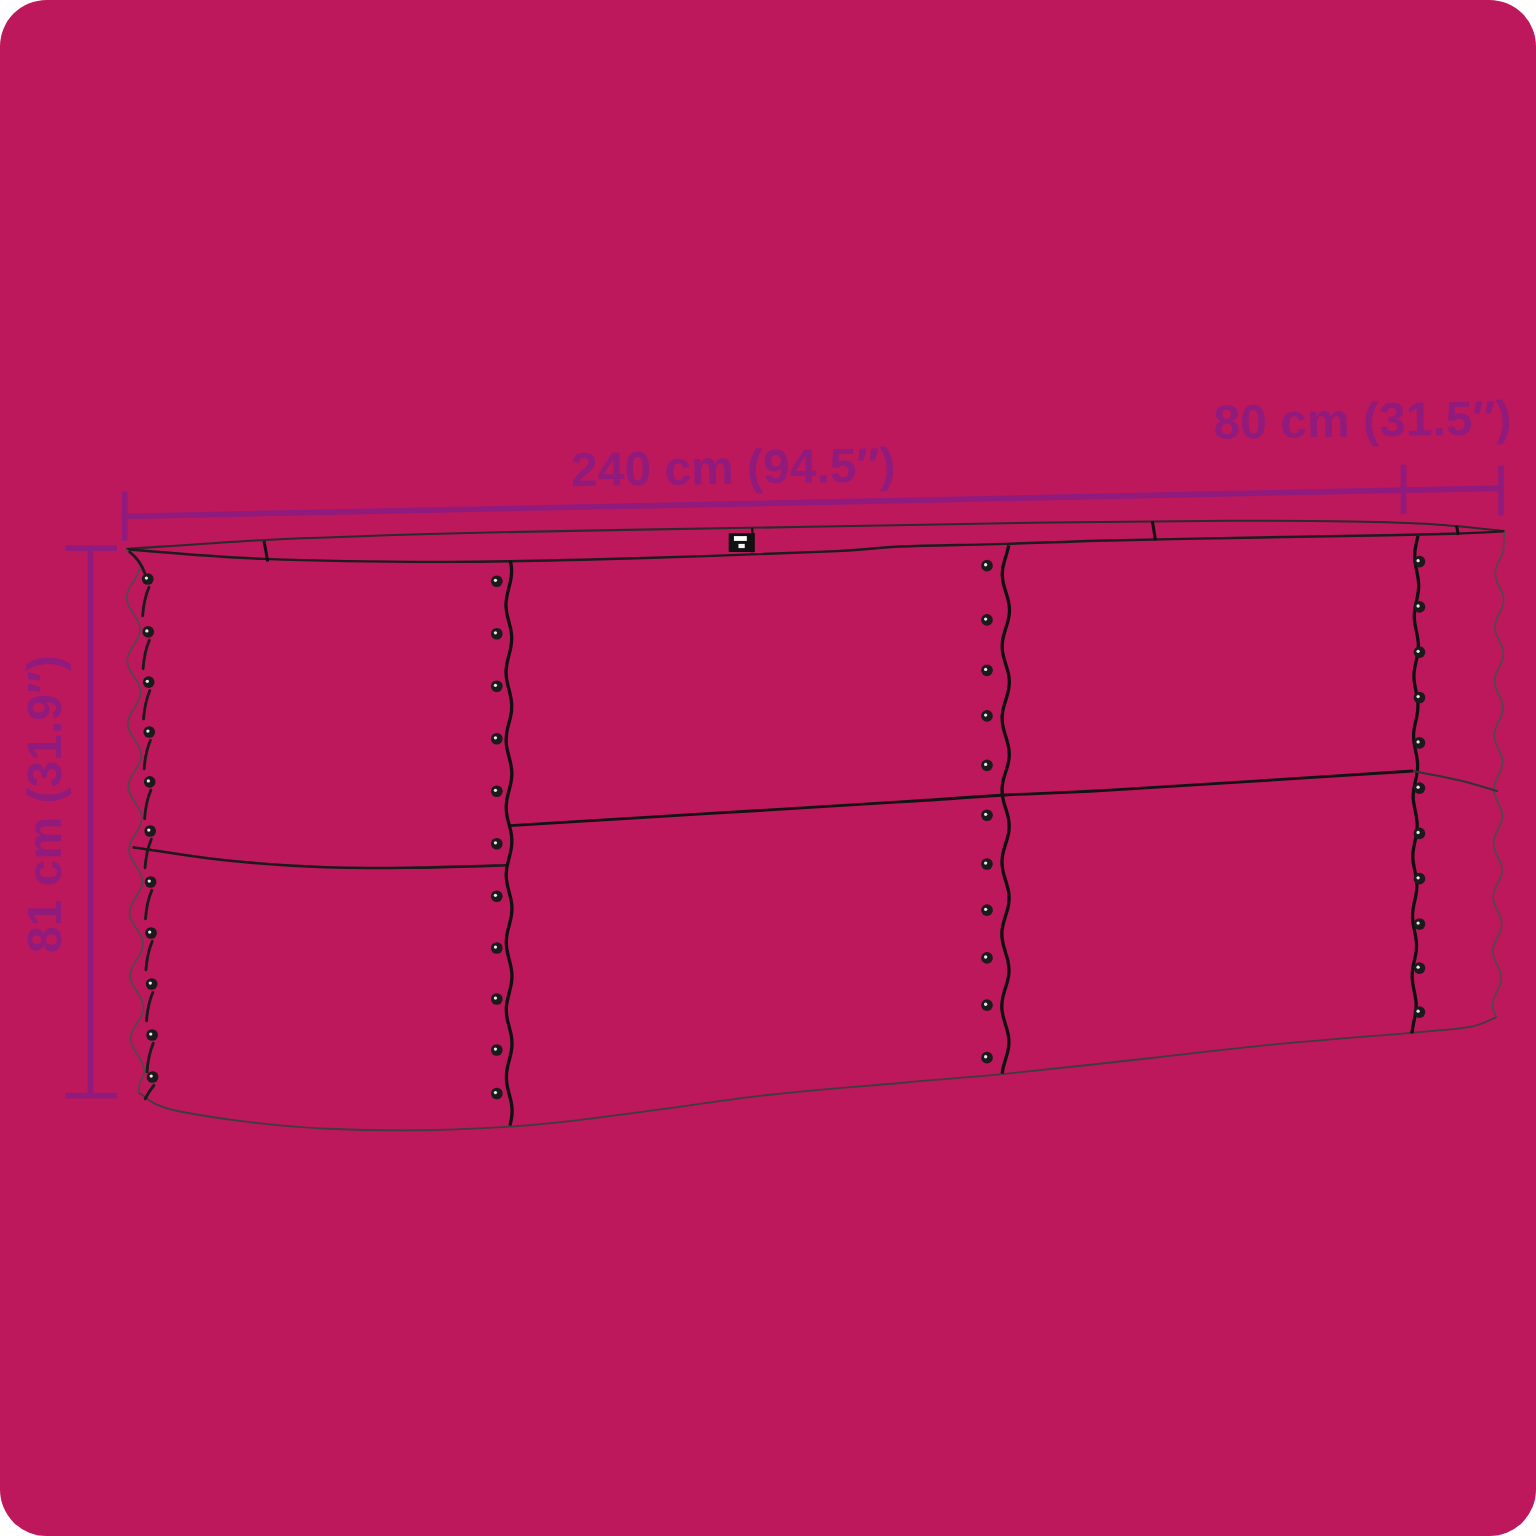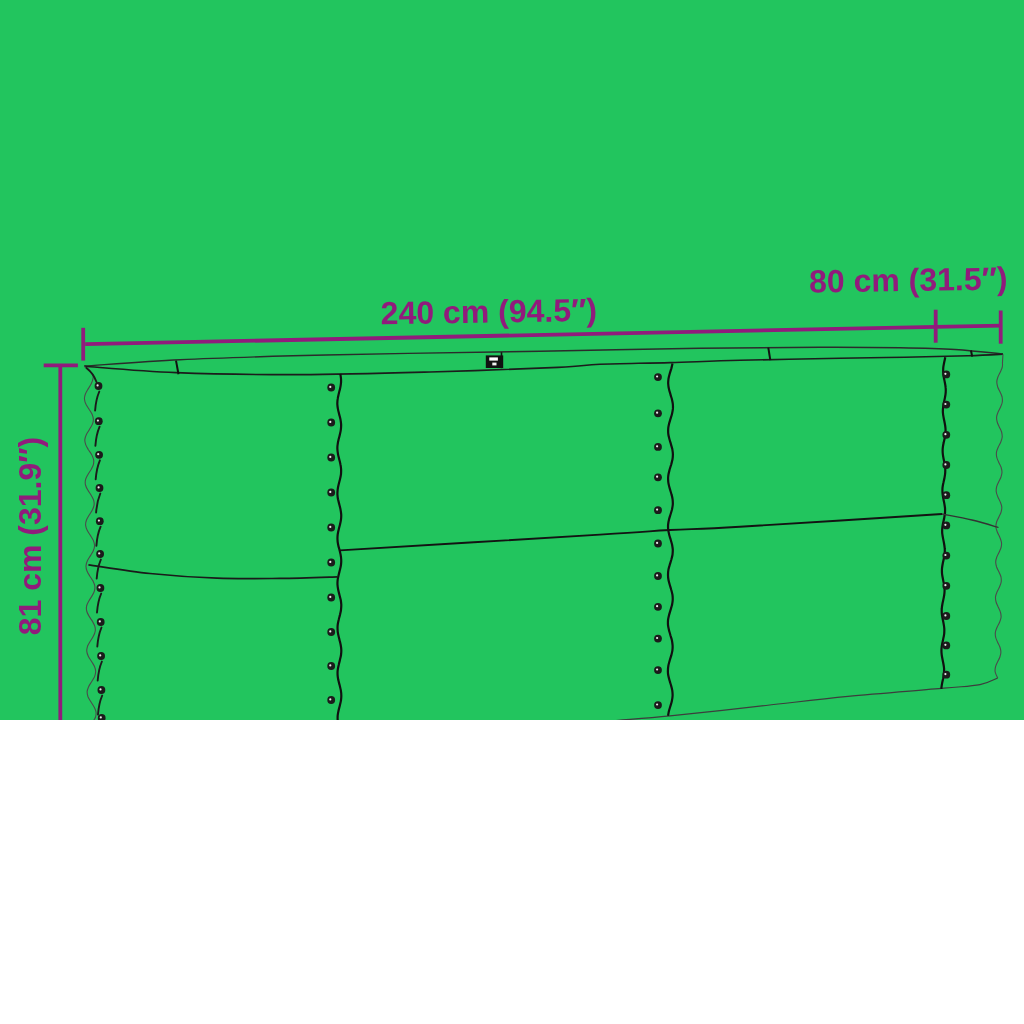--- a/index.html
+++ b/index.html
@@ -1,16 +1,16 @@
 <!DOCTYPE html>
 <html><head>
 <meta charset="utf-8">
 <style>
 html,body{margin:0;padding:0;background:#ffffff;}
-#c{position:relative;width:1024px;height:720px;background:#22c55e;overflow:hidden;}
+#c{position:relative;width:1024px;height:1024px;background:#be185d;overflow:hidden;border-radius:31px;}
 </style>
 </head>
 <body>
 
 <div id="c">
 <svg width="1024" height="1024" viewBox="0 0 1024 1024" xmlns="http://www.w3.org/2000/svg">
 
 <text x="489" y="322.5" transform="rotate(-0.9 489 322.5)" text-anchor="middle" font-size="32" font-weight="bold" fill="#911b7c" font-family="Liberation Sans, sans-serif">240 cm (94.5″)</text>
 
 <text x="908.5" y="291" transform="rotate(-0.9 908.5 291)" text-anchor="middle" font-size="32" font-weight="bold" fill="#911b7c" font-family="Liberation Sans, sans-serif">80 cm (31.5″)</text>

